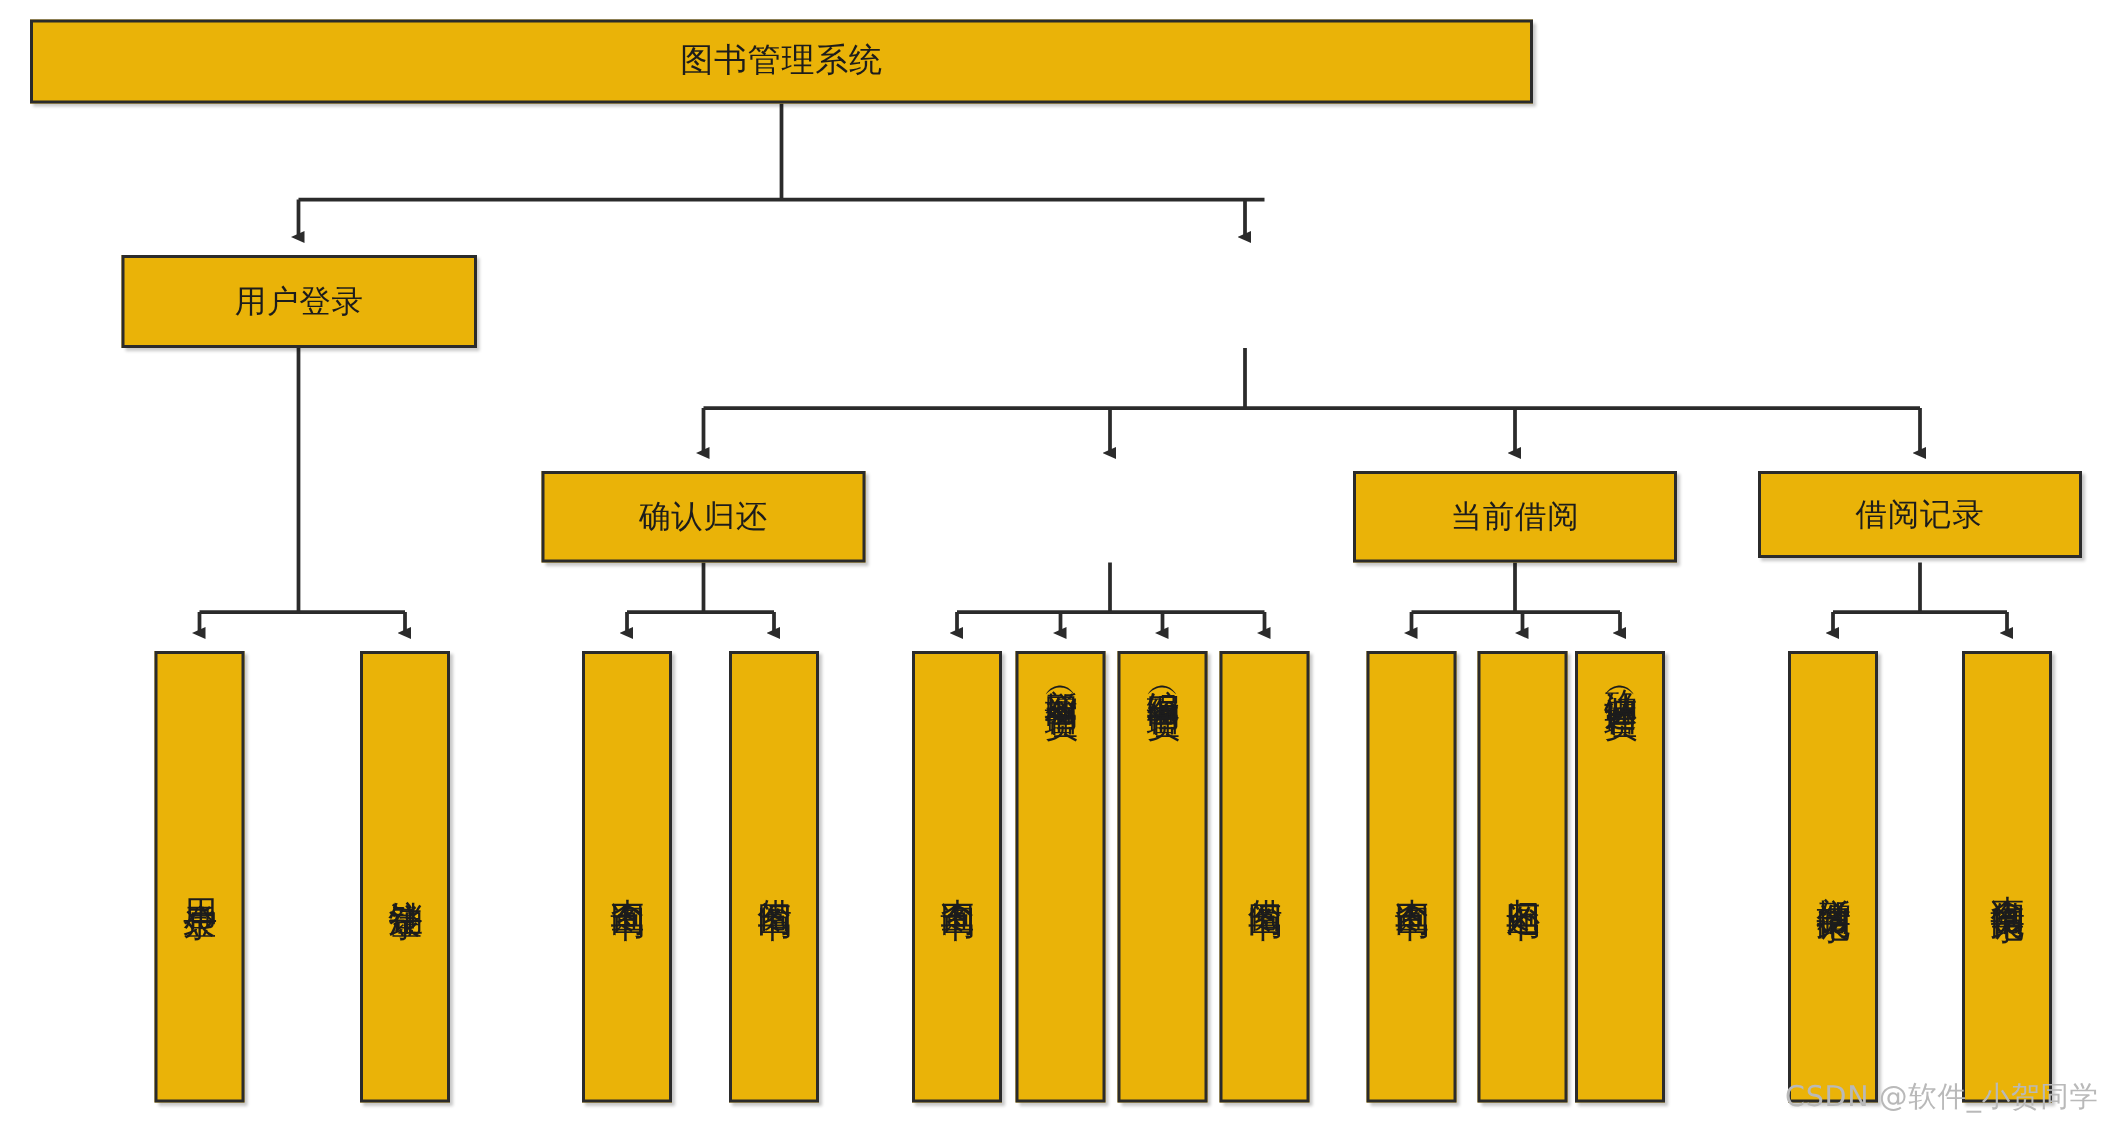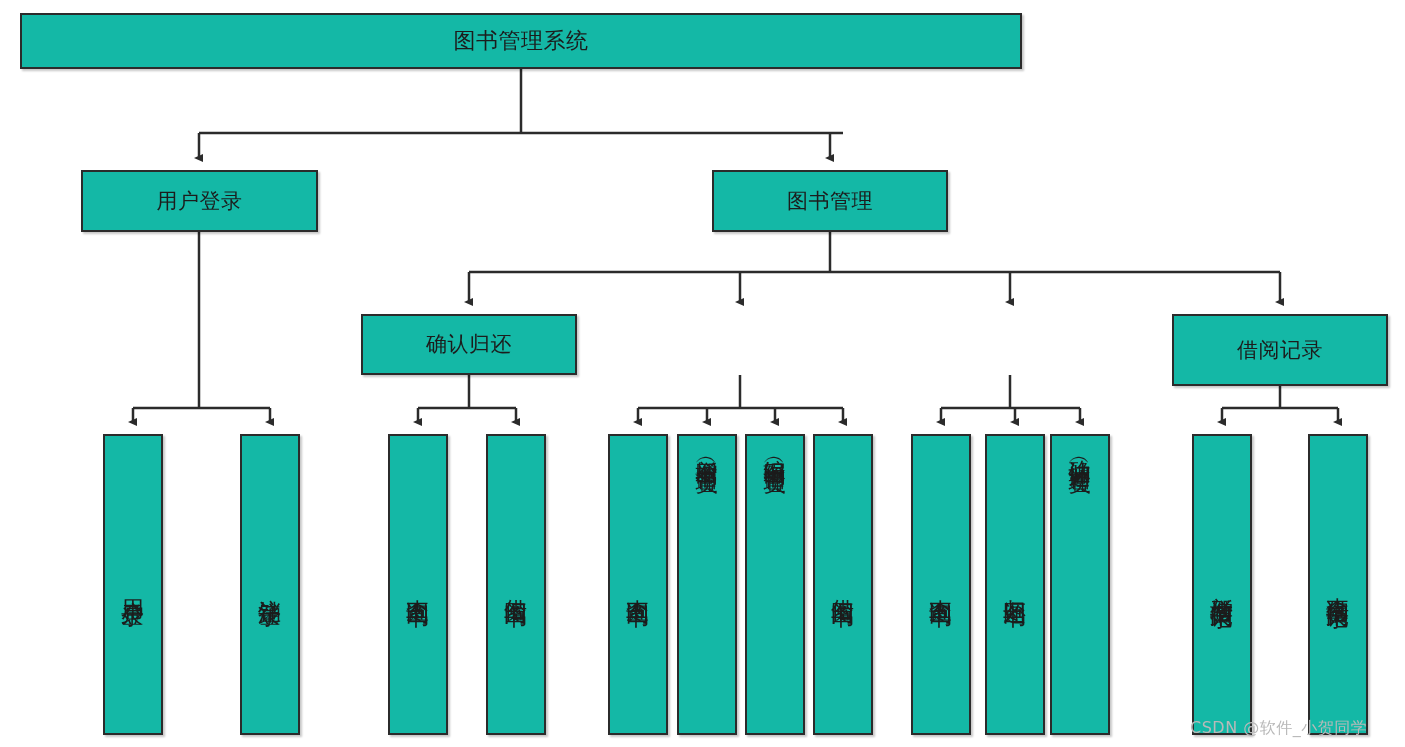--- a/index.html
+++ b/index.html
@@ -22,21 +22,21 @@
     left: 0;
     top: 0;
     width: 1405px;
     height: 747px;
     pointer-events: none;
   }
   .node {
     position: absolute;
     box-sizing: border-box;
     border: 2px solid #2b2b2b;
-    background: #14b8a6;
+    background: #eab308;
     box-shadow: 2px 2px 2px rgba(0,0,0,0.22);
     display: flex;
     align-items: center;
     justify-content: center;
     color: #1c1c1c;
   }
   .node .label {
     display: block;
     text-align: center;
     letter-spacing: 0.5px;
@@ -59,21 +59,21 @@
     font-size: 23px;
     letter-spacing: 2px;
     line-height: 1.05;
     white-space: nowrap;
   }
   .node.vert.tall .label {
     font-size: 22px;
   }
   .watermark {
     position: absolute;
-    font-size: 16px;
+    font-size: 19px;
     color: #b9b9b9;
     white-space: nowrap;
     letter-spacing: 0.5px;
     font-family: "DejaVu Sans", "Liberation Sans", sans-serif;
   }
 </style>
 </head>
 <body>
 
 <div id="canvas">
@@ -140,28 +140,28 @@
     </g>
   </svg>
 
   <div class="node horiz root" style="left:20px; top:13px; width:1002px; height:56px;">
     <span class="label">图书管理系统</span>
   </div>
 
   <div class="node horiz" style="left:81px; top:170px; width:237px; height:62px;">
     <span class="label">用户登录</span>
   </div>
-  <div class="node horiz" style="left:712px; top:170px; width:236px; height:62px;">
-    <span class="label">图书管理</span>
-  </div>
 
   <div class="node horiz" style="left:361px; top:314px; width:216px; height:61px;">
     <span class="label">确认归还</span>
   </div>
-  <div class="node horiz" style="left:1172px; top:314px; width:216px; height:72px;">
+  <div class="node horiz" style="left:902px; top:314px; width:216px; height:61px;">
+    <span class="label">当前借阅</span>
+  </div>
+  <div class="node horiz" style="left:1172px; top:314px; width:216px; height:58px;">
     <span class="label">借阅记录</span>
   </div>
 
   <div class="node vert" style="left:103px; top:434px; width:60px; height:301px; align-items:center; padding-top:0;">
     <span class="label">用户登录</span>
   </div>
   <div class="node vert" style="left:240px; top:434px; width:60px; height:301px; align-items:center; padding-top:0;">
     <span class="label">注销登录</span>
   </div>
 

